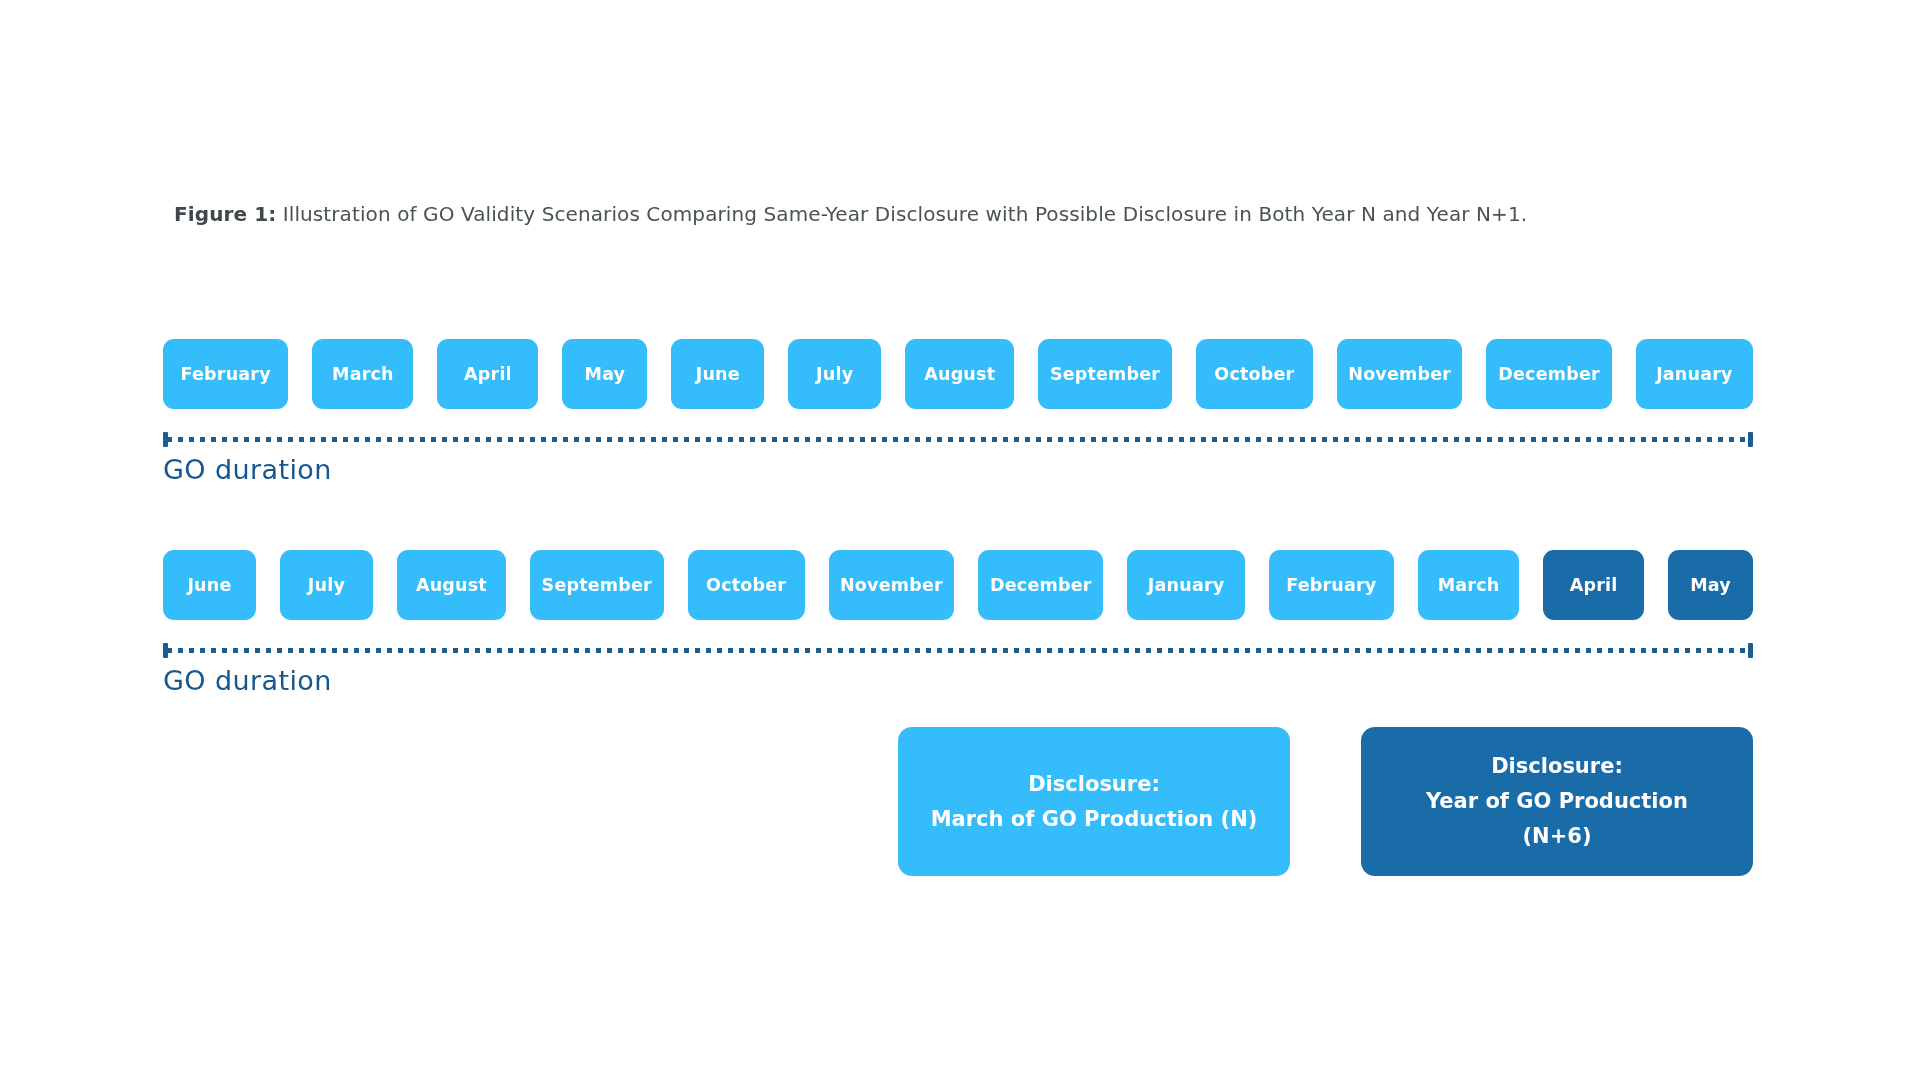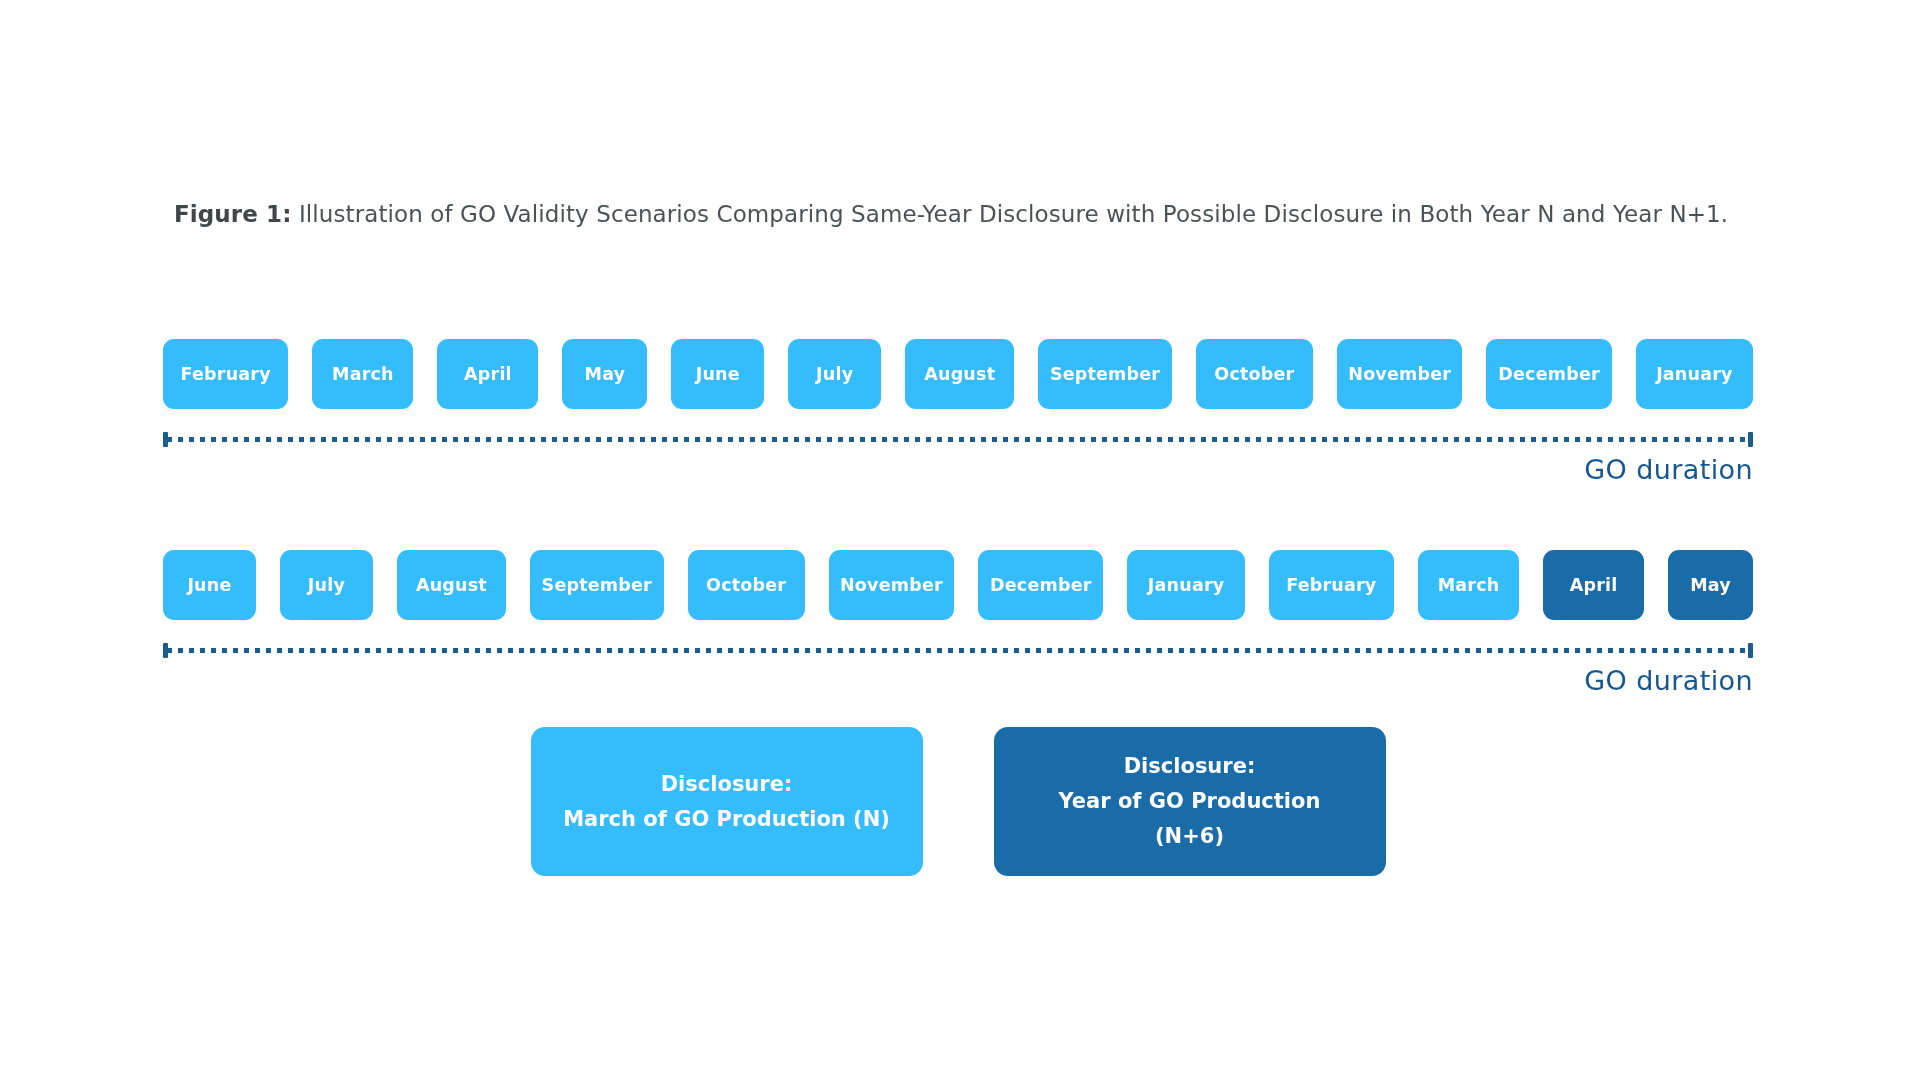--- a/index.html
+++ b/index.html
@@ -22,21 +22,21 @@
     height: 1080px;
   }
 
   
   .caption {
     position: absolute;
     left: 174px;
     top: 196px;
     width: 1580px;
     font-family: "DejaVu Sans", sans-serif;
-    font-size: 23px;
+    font-size: 20px;
     line-height: 37px;
     color: #4a5256;
     letter-spacing: 0.1px;
   }
   .caption .cap-label {
     font-weight: bold;
     color: #3f474b;
   }
 
   
@@ -103,36 +103,36 @@
     top: 0px;
     width: 5px;
     height: 15px;
     background: #1c5d8f;
     border-radius: 1px;
   }
   .dotted-line .cap-left  { left: 0px; }
   .dotted-line .cap-right { right: 0px; }
 
   .duration-label {
-    text-align: right;
+    text-align: left;
     margin-top: 8px;
     color: #175790;
     font-size: 27px;
     font-family: "DejaVu Sans", sans-serif;
     letter-spacing: 0.4px;
   }
 
   
   .legend {
     position: absolute;
     left: 163px;
     top: 727px;
     width: 1590px;
     display: flex;
-    justify-content: center;
+    justify-content: flex-end;
     gap: 71px;
   }
   .legend-card {
     border-radius: 14px;
     padding: 22px 30px;
     color: #ffffff;
     text-align: center;
     font-weight: bold;
     font-size: 21px;
     line-height: 35px;

